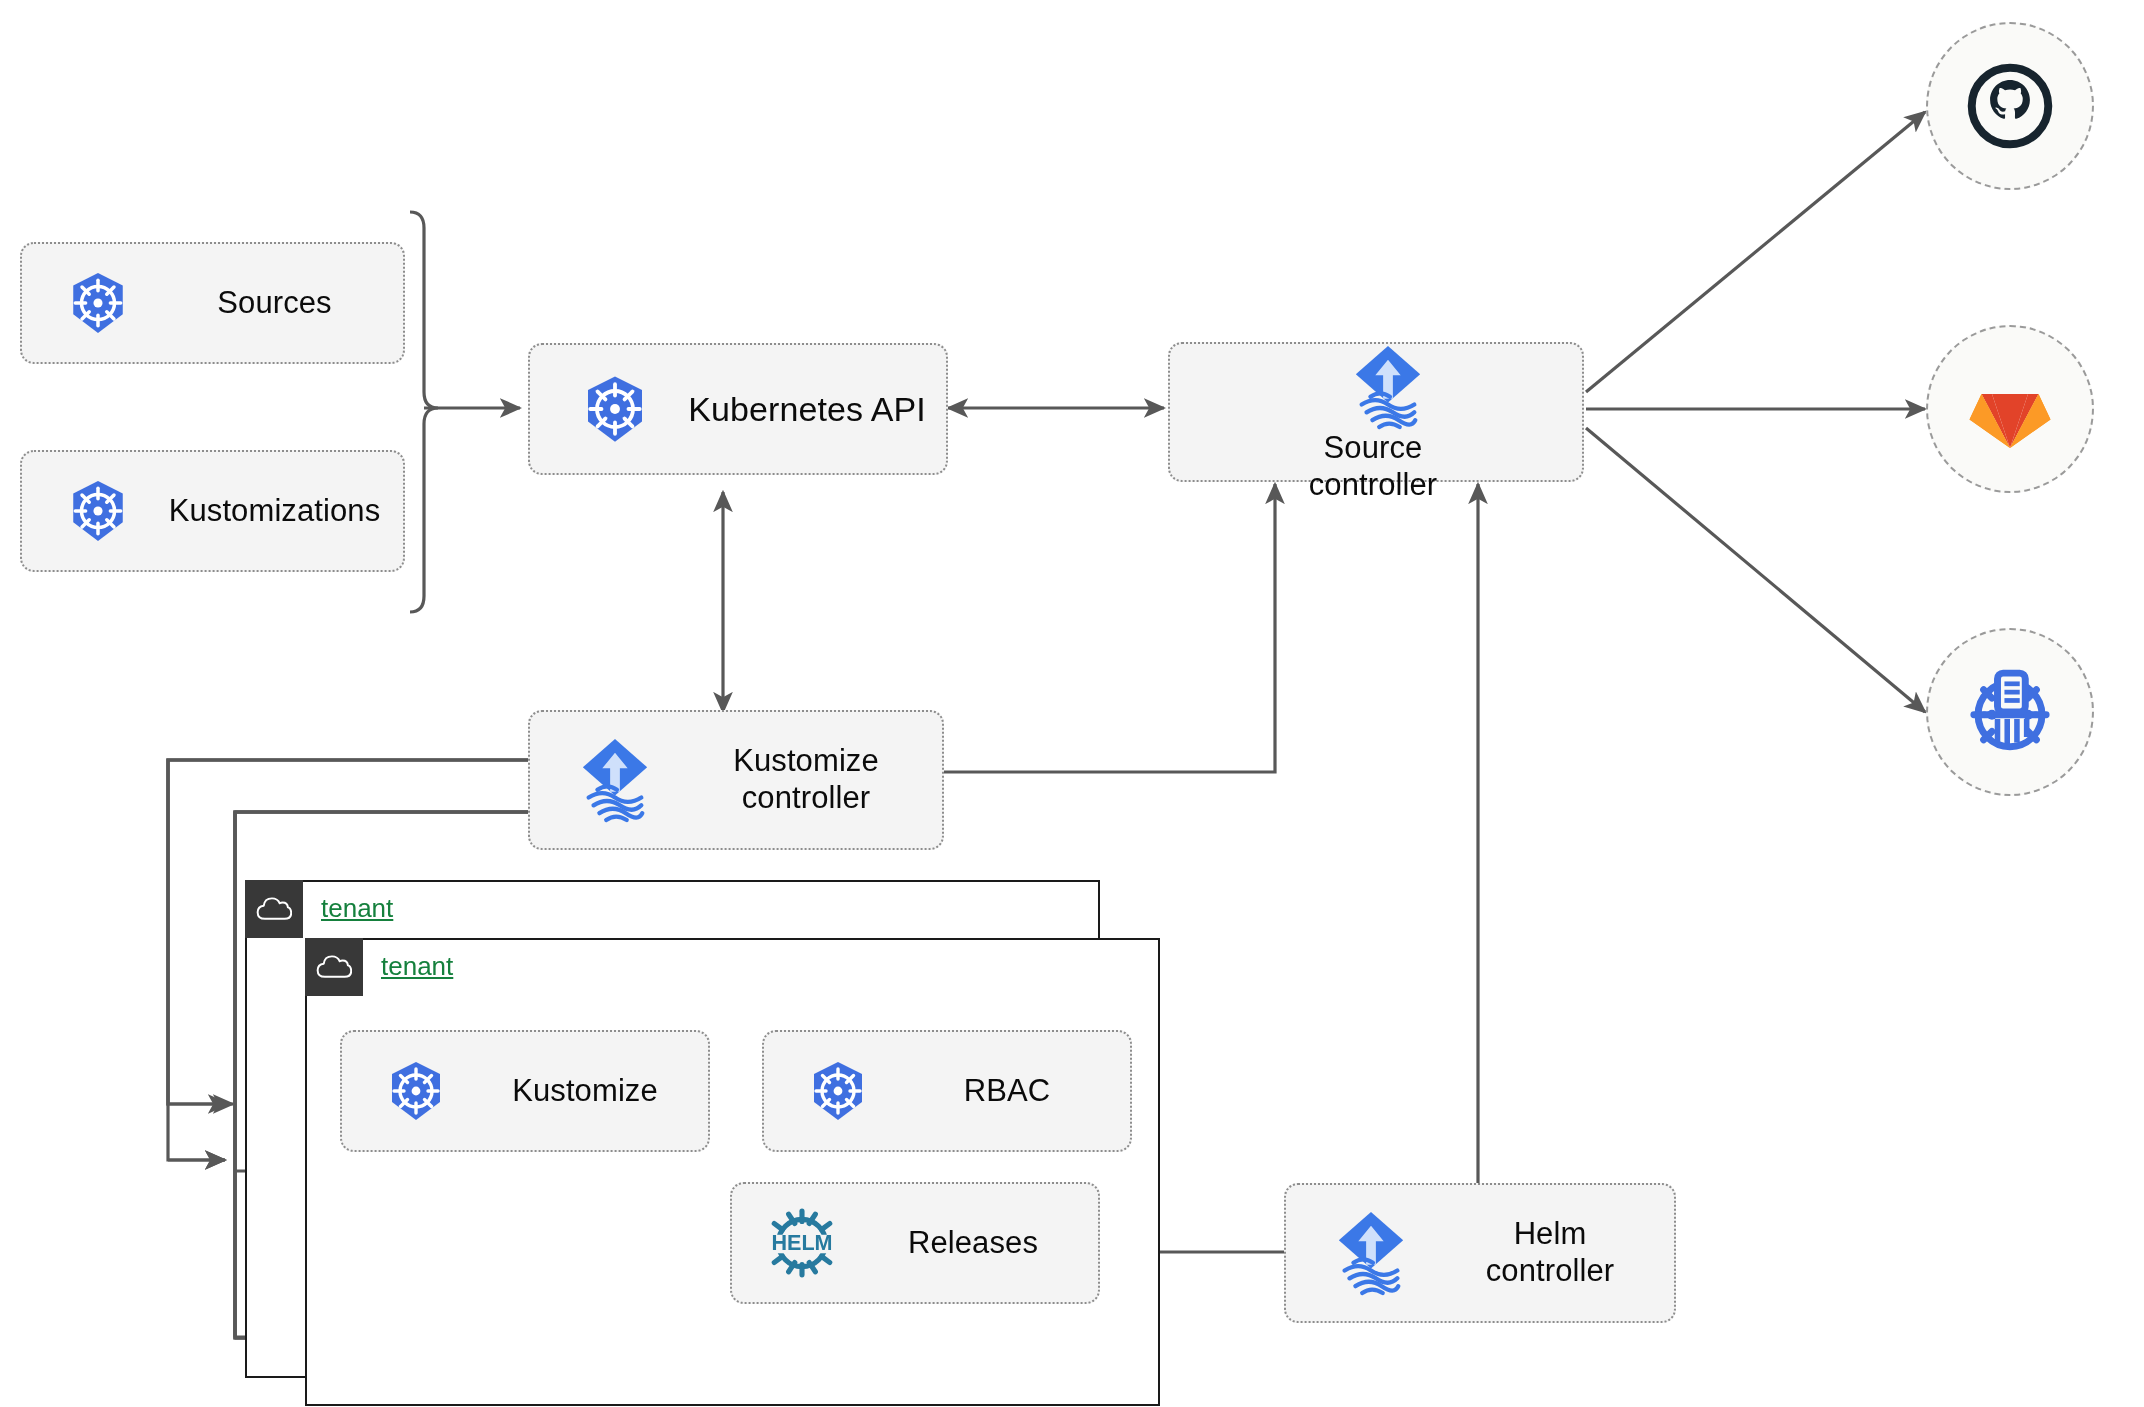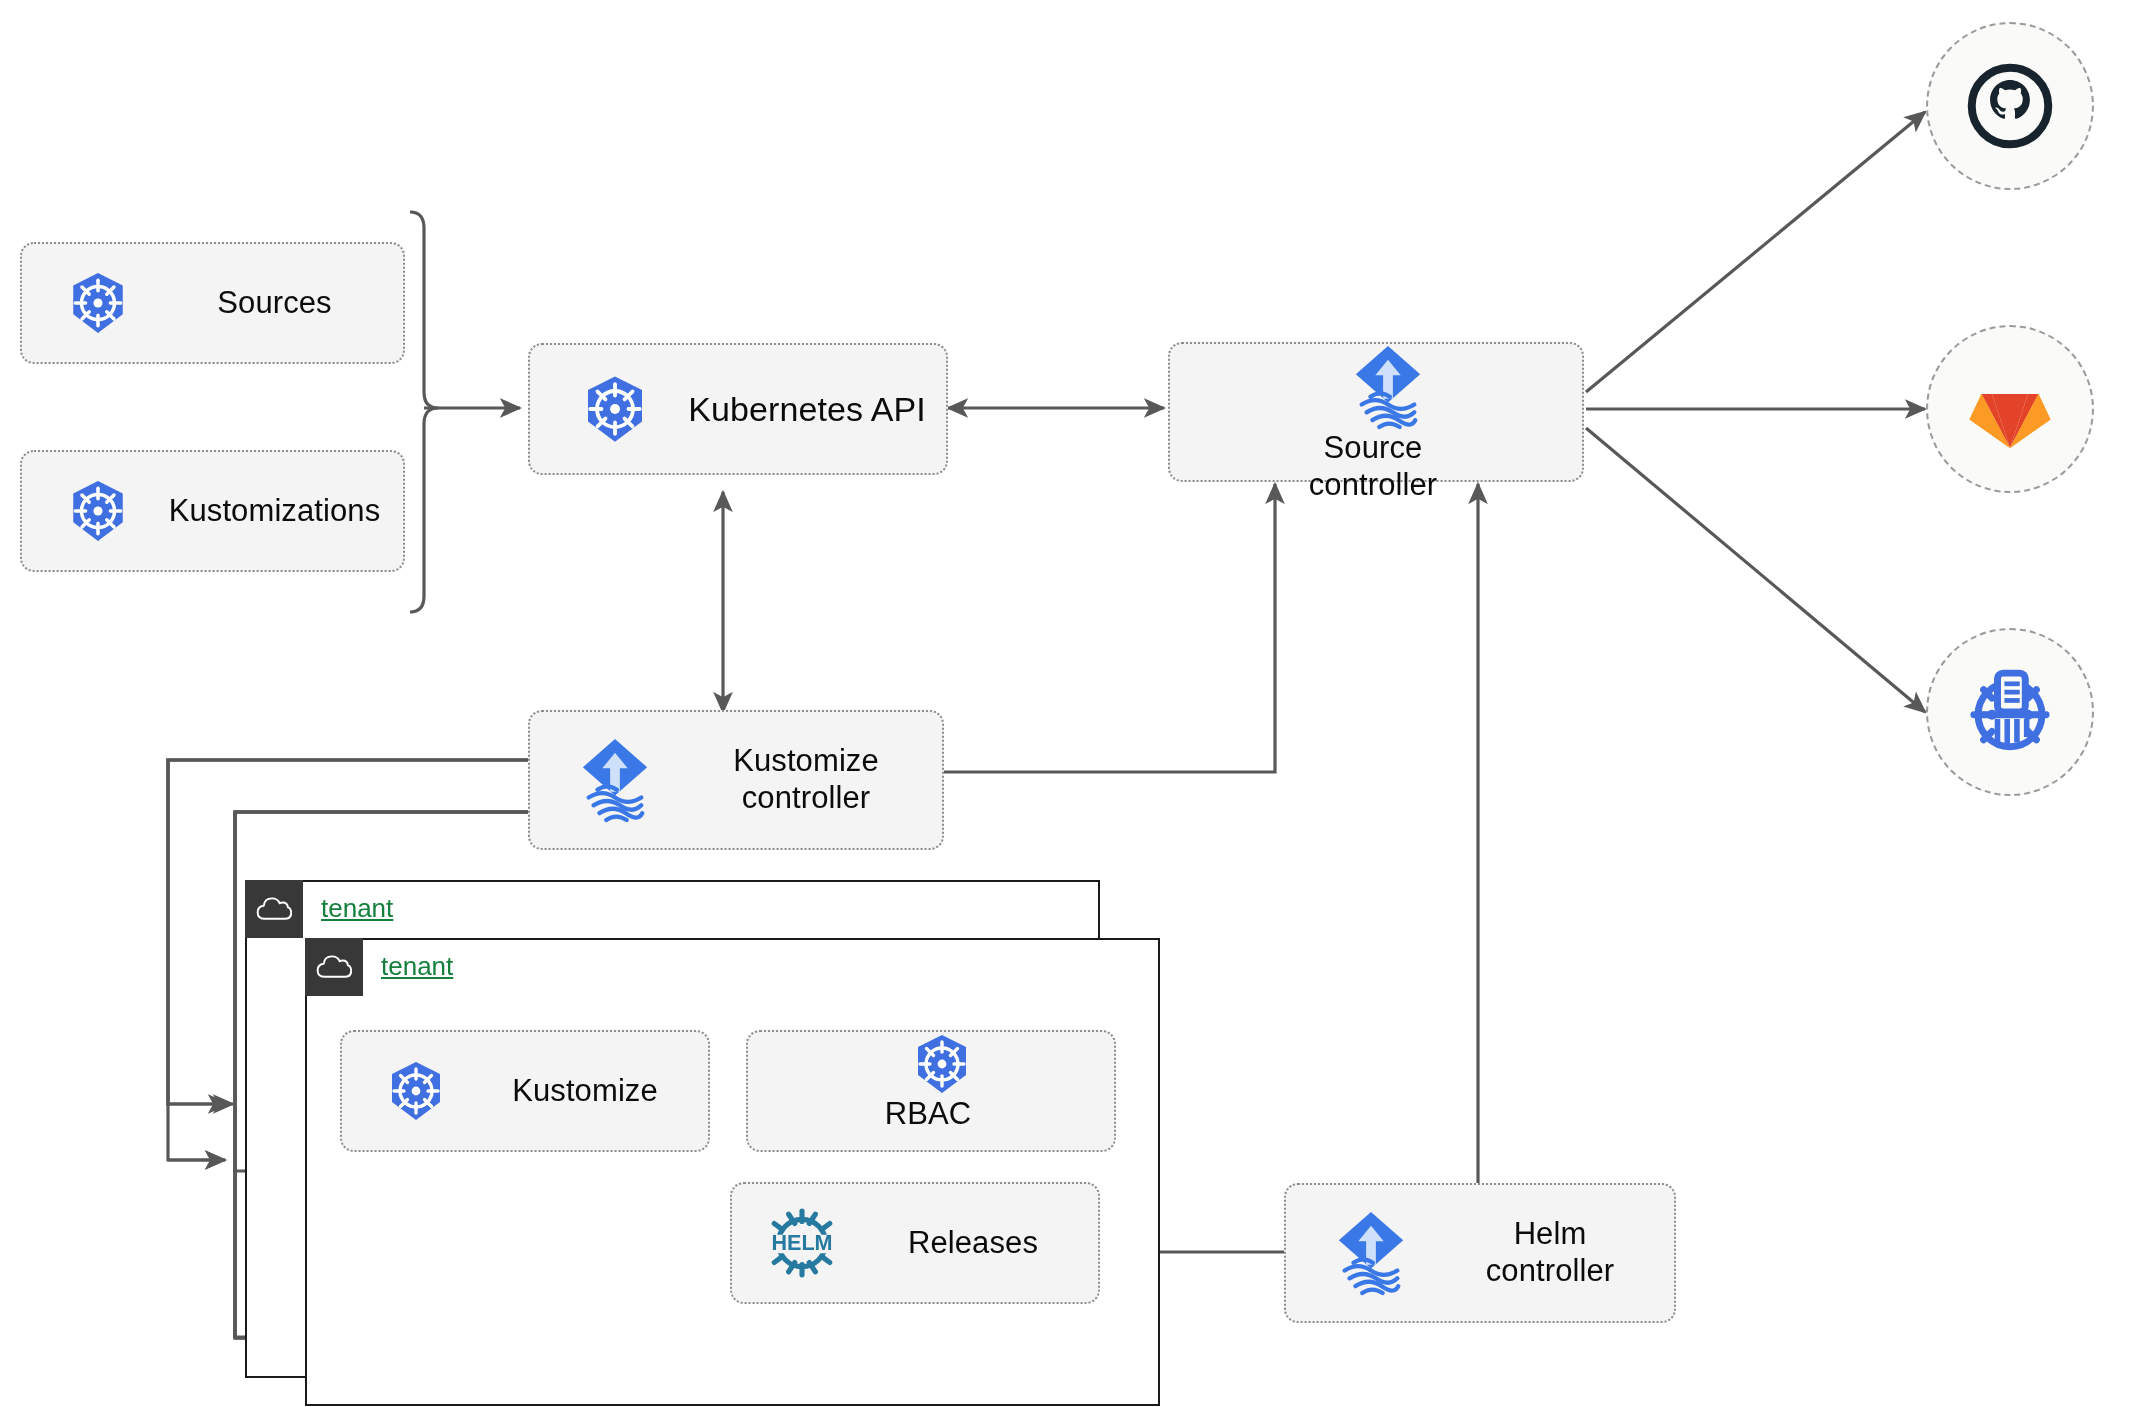--- a/index.html
+++ b/index.html
@@ -259,21 +259,21 @@
           <line x1="16.5" y1="16.5" x2="23.5" y2="23.5"></line>
             <line x1="40.5" y1="40.5" x2="47.5" y2="47.5"></line>
           <line x1="47.5" y1="16.5" x2="40.5" y2="23.5"></line>
             <line x1="23.5" y1="40.5" x2="16.5" y2="47.5"></line>
         </g>
       </svg>
     </span>
     <span class="lbl">Kustomize</span>
   </div>
 
-  <div class="card" style="left:746px;top:1030px;width:370px;height:122px;flex-direction:column;">
+  <div class="card" style="left:762px;top:1030px;width:370px;height:122px;">
     <span class="ico" style="width:104px;padding-left:22px;">
       <svg class="gx" width="64" height="64" viewBox="0 0 64 64">
         <path d="M32 3 56 15 56 43 32 61 8 43 8 15Z" fill="#3f6fe0"></path>
         <g stroke="#fff" stroke-width="3.4" fill="none" stroke-linecap="round">
           <circle cx="32" cy="32" r="16"></circle>
             <circle cx="32" cy="32" r="4.4" fill="#fff" stroke="none"></circle>
           <line x1="32" y1="10" x2="32" y2="20"></line>
             <line x1="32" y1="44" x2="32" y2="54"></line>
           <line x1="10" y1="32" x2="20" y2="32"></line>
             <line x1="44" y1="32" x2="54" y2="32"></line>

